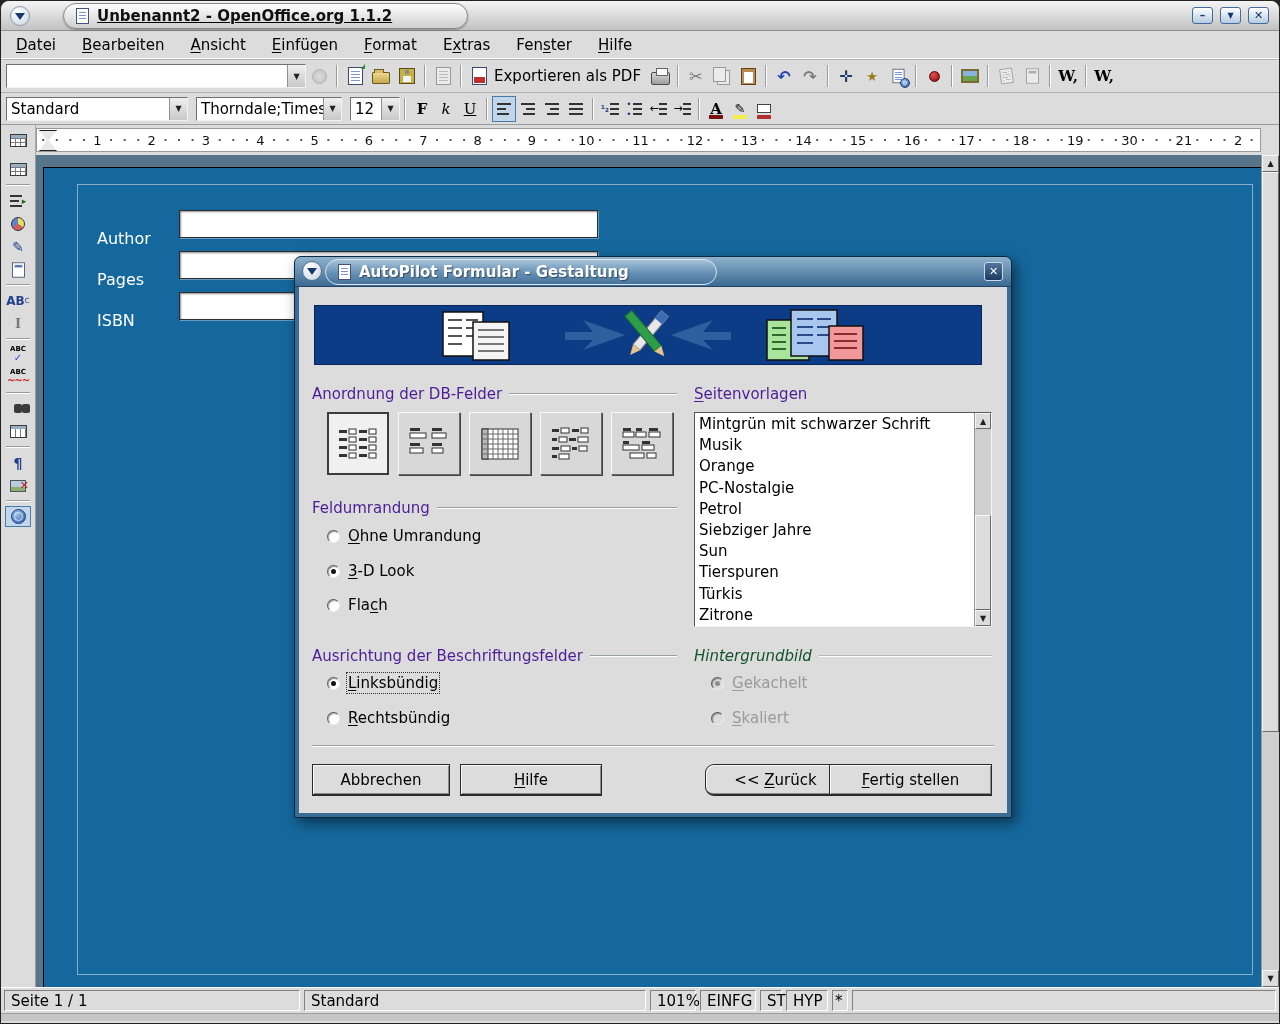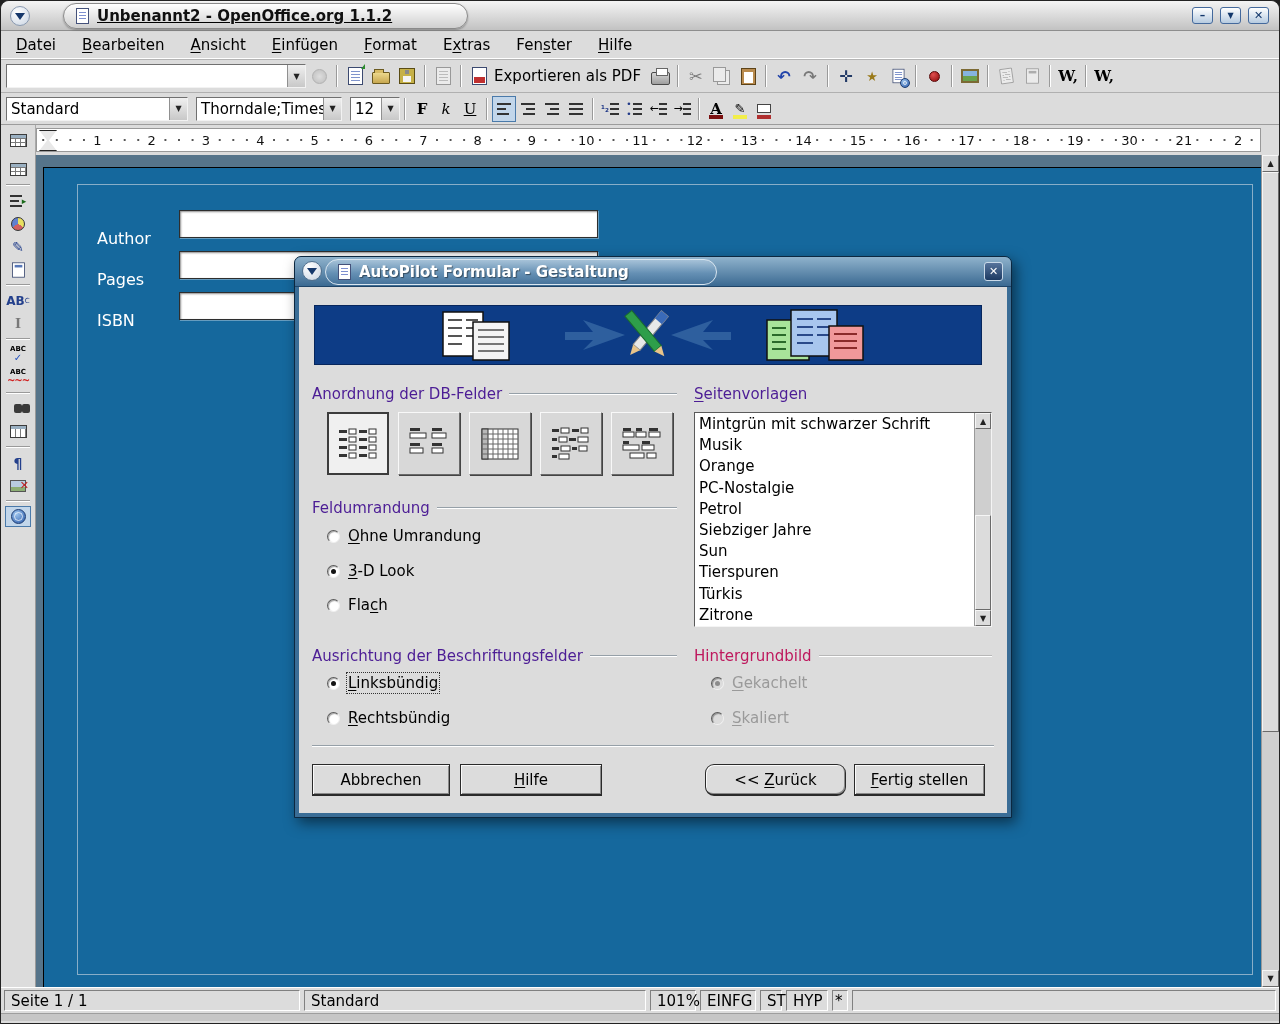--- a/index.html
+++ b/index.html
@@ -164,21 +164,21 @@
   .dlg-close { position:absolute; right:8px; top:5px; width:19px; height:19px; border-radius:3px;
                border:1px solid #c9d9e8; background:linear-gradient(#57749c,#1c3a62); color:#fff;
                font-size:11px; font-weight:bold; display:flex; align-items:center; justify-content:center; }
   .dlg-body { position:absolute; left:0; right:0; top:30px; bottom:0; background:#dcdcdc;
               border-left:4px solid #537d a3; border:4px solid #3a6d96; border-top:none; }
   .banner { position:absolute; left:15px; top:18px; width:668px; height:60px; background:#0d3c86;
             border:1px solid #07265c; }
   .grp { position:absolute; display:flex; align-items:center; font-size:15px; color:#4c1d95; }
   .grp .lbl { margin-right:7px; white-space:nowrap; }
   .grp .rule { flex:1; height:2px; border-top:1px solid #96a0a8; border-bottom:1px solid #fff; }
-  .grp.disabled { color:#be185d; }
+  .grp.disabled { color:#14532d;font-style:italic; }
   .grp.disabled .rule { border-top-color:#b8b8b8; }
 
   .arr-btn { position:absolute; top:125px; width:62px; height:63px; background:#d8d8d8;
              border:1px solid #6a6a6a; border-top-color:#f8f8f8; border-left-color:#f8f8f8;
              box-shadow:1px 1px 0 #444; display:flex; align-items:center; justify-content:center; }
   .arr-btn.selected { background:#f0f0f0; border:2px solid #3c3c3c; box-shadow:none; }
 
   .radio-row { position:absolute; display:flex; align-items:center; gap:8px; font-size:15px; color:#000; }
   .radio { width:13px; height:13px; border-radius:50%; background:#fff; border:1px solid;
            border-color:#5a5a5a #f0f0f0 #f0f0f0 #5a5a5a; box-shadow:inset 1px 1px 1px rgba(0,0,0,.35);
@@ -811,19 +811,19 @@
       <div class="etched" style="left:13px; right:13px; top:458px;"></div>
       <div class="dlg-btn" style="left:13px; width:138px;">
           <span>Abbrechen</span>
         </div>
       <div class="dlg-btn" style="left:161px; width:142px;">
           <span><u>H</u>ilfe</span>
         </div>
       <div class="dlg-btn" style="left:406px; width:141px;border-radius:9px;">
           <span>&lt;&lt; <u>Z</u>urück</span>
         </div>
-      <div class="dlg-btn" style="left:555px; width:131px;">
+      <div class="dlg-btn" style="left:530px; width:163px;">
           <span><u>F</u>ertig stellen</span>
         </div>
     </div>
   </div>
 
 </div>
 
 </body></html>

